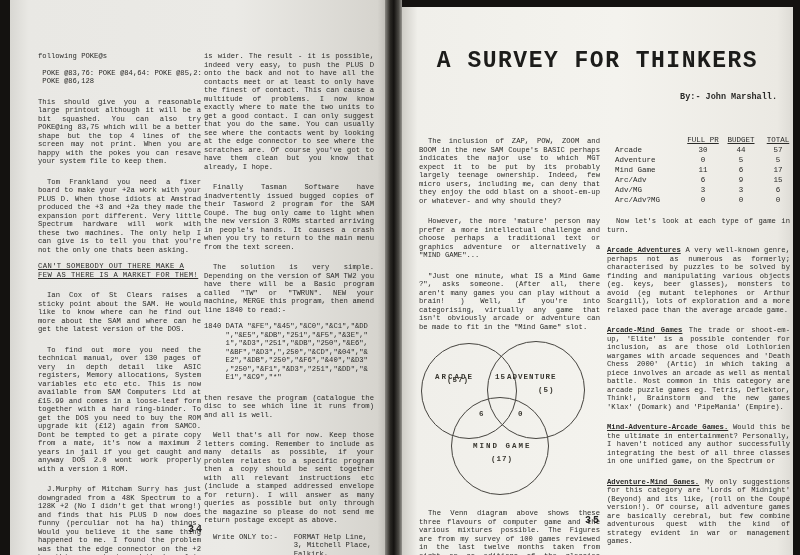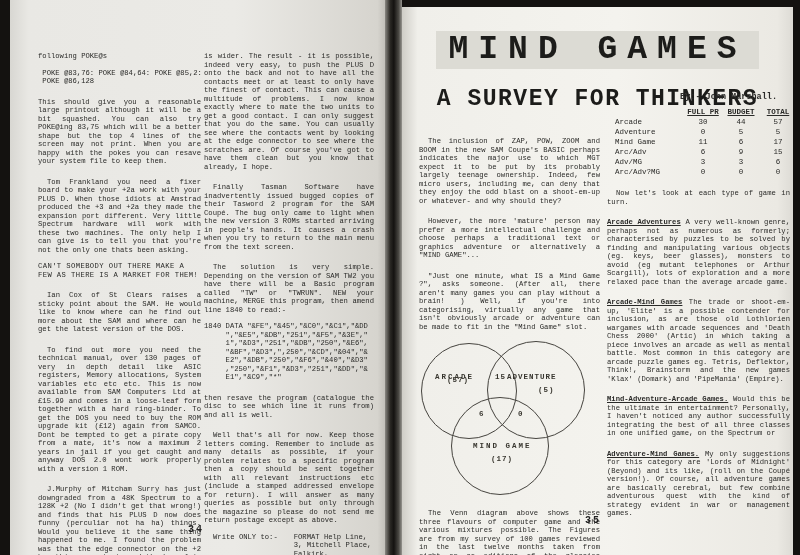--- a/index.html
+++ b/index.html
@@ -17,21 +17,21 @@
   .gutter{
     position:absolute;left:385px;top:0;width:17px;height:555px;
     background:linear-gradient(90deg,#8a8883 0,#2b2925 30%,#141210 52%,#4a4843 80%,#979590 100%);
   }
   .right-page{
     left:402px;top:7px;width:391px;height:548px;
     background:linear-gradient(90deg,#cfcdc7 0,#f0efea 4%,#f4f3ee 55%,#ebe9e3 96%,#dddbd5 100%);
   }
   .para{margin:12px 0 8px;font-size:7.2px;line-height:8.5px;text-align:justify;}
   .ind{text-indent:9px;}
-  .caps-heading{margin:0 0 8px;font-size:7.2px;line-height:8.6px;letter-spacing:.4px;}
+  .caps-heading{margin:0 0 8px;font-size:7.2px;line-height:8.6px;letter-spacing:.4px;text-decoration:underline;}
   .pre{margin:0 0 8px;font-size:7.2px;line-height:8.5px;white-space:pre;font-family:inherit;}
   .lcol1{position:absolute;left:28px;top:40px;width:163px;}
   .lcol2{position:absolute;left:194px;top:40px;width:170px;}
   .addr-row{display:flex;font-size:7.2px;line-height:8.5px;margin-top:4px;}
   .addr-row .lbl{white-space:pre;padding-left:9px;}
   .addr-row .addr{white-space:pre;margin-left:16px;}
   .page-number{position:absolute;font-size:10px;font-weight:bold;letter-spacing:2px;color:#222;}
   .pn-left{left:178px;top:524px;}
   .pn-right{left:183px;top:508px;}
 
@@ -56,21 +56,21 @@
   .vl-arcade-n{left:26px;top:37px;}
   .vl-adv{left:86px;top:34px;letter-spacing:1px;}
   .vl-adv-n{left:117px;top:47px;}
   .vl-aa{left:74px;top:34px;}
   .vl-am{left:58px;top:71px;}
   .vl-dm{left:97px;top:71px;}
   .vl-mind{left:52px;top:103px;}
   .vl-mind-n{left:70px;top:116px;}
 
   .stable{display:grid;grid-template-columns:78px 36px 40px 34px;font-size:7.5px;line-height:10px;margin:0 0 7px;}
-  .stable .th{font-weight:bold;text-decoration:underline;text-align:center;}
+  .stable .th{font-weight:normal;text-decoration:underline;text-align:center;margin-top:28px;}
   .stable .name{text-align:left;padding-left:8px;}
   .stable .num{text-align:center;}
   .sec-head{font-weight:bold;text-decoration:underline;}
 </style>
 </head>
 <body>
 
 <div class="page left-page">
   <div class="lcol1">
     <p class="para">following POKE@s</p>
@@ -105,21 +105,20 @@
 Scotland, FK1 5PJ.</span>
     </div>
   </div>
   <div class="page-number pn-left">34</div>
 </div>
 
 <div class="gutter"></div>
 
 <div class="page right-page">
   <div class="title-wrap">
-    <div class="title">MIND GAMES</div>
     <div class="subtitle">A SURVEY FOR THINKERS</div>
   </div>
   <div class="byline">By:- John Marshall.</div>
 
   <div class="rcol1">
     <p class="para ind">The inclusion of ZAP, POW, ZOOM and BOOM in the new SAM Coupe's BASIC perhaps indicates the major use to which MGT expect it to be put by its probably largely teenage ownership. Indeed, few micro users, including me, can deny that they enjoy the odd blast on a shoot-em-up or whatever- and why should they?</p>
     <p class="para ind">However, the more 'mature' person may prefer a more intellectual challenge and choose perhaps a traditional text or graphics adventure or alternatively a "MIND GAME"...</p>
     <p class="para ind">"Just one minute, what IS a Mind Game ?", asks someone. (After all, there aren't many games you can play without a brain! ) Well, if you're into categorising, virtually any game that isn't obviously arcade or adventure can be made to fit in the "Mind Game" slot.</p>
 
     <div class="venn">

